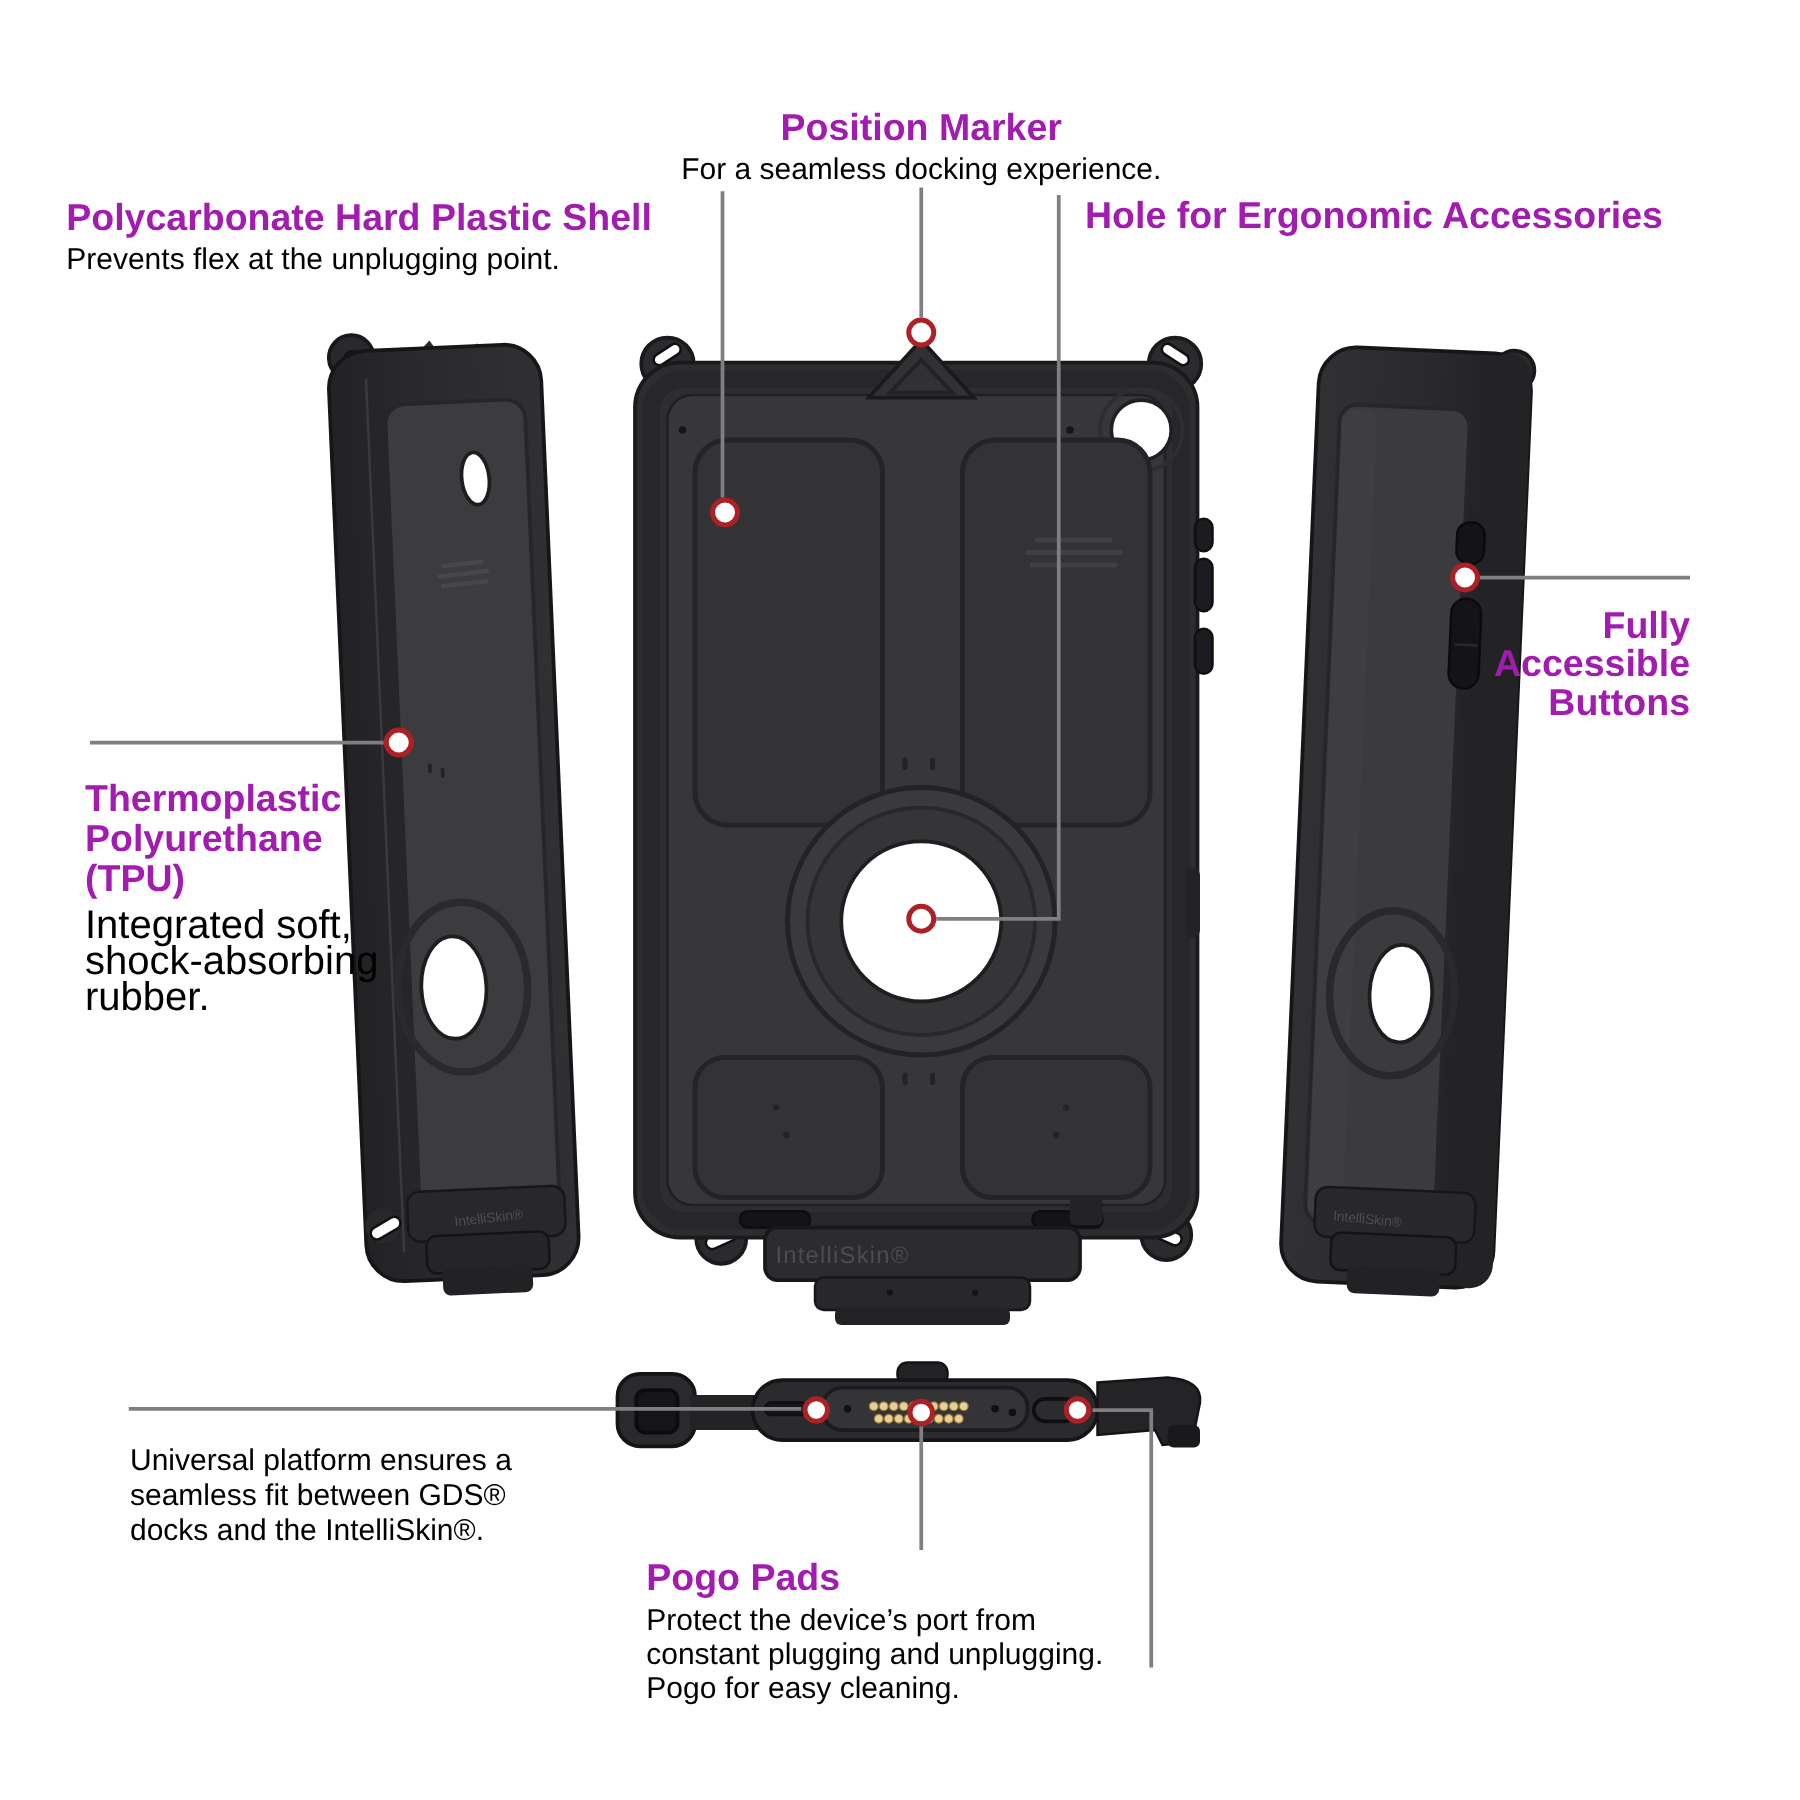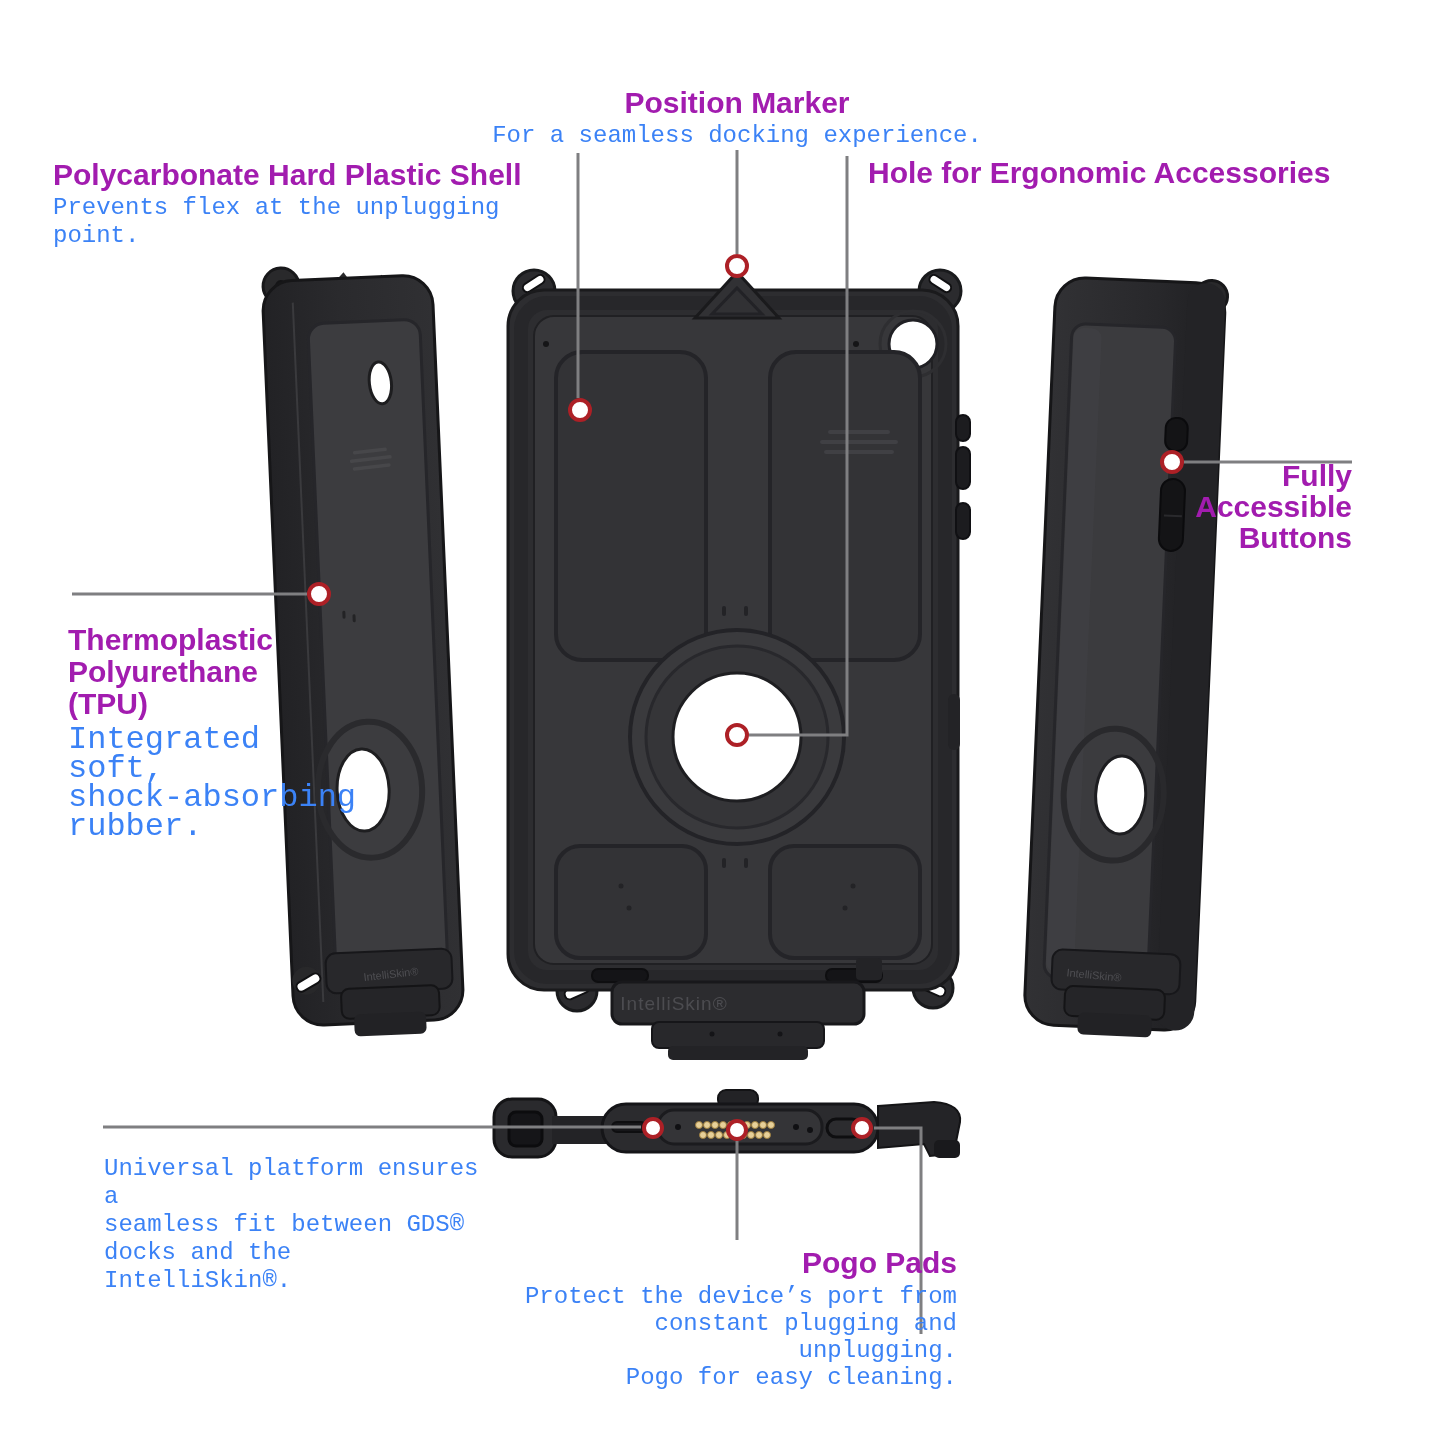--- a/index.html
+++ b/index.html
@@ -6,33 +6,33 @@
   .canvas{
     position:relative;width:1440px;height:1440px;background:#ffffff;
     font-family:"Liberation Sans", sans-serif;overflow:hidden;
   }
   svg.art{position:absolute;left:0;top:0;width:1440px;height:1440px;display:block;}
   .callout{position:absolute;}
   .callout .title{
     font-weight:bold;font-size:30px;line-height:33px;color:#a21caf;white-space:pre-line;
   }
   .callout .body{
-    font-size:24px;line-height:28px;color:#3b82f6;white-space:pre-line;margin-top:3px;font-family:Liberation Mono, monospace;
+    font-size:24px;line-height:28px;color:#000000;white-space:pre-line;margin-top:3px;
   }
   #co-position{left:437px;top:86px;width:600px;text-align:center;}
   #co-shell{left:53px;top:158px;width:500px;}
   #co-hole{left:868px;top:156px;width:480px;text-align:left;}
-  #co-buttons{left:1052px;top:460px;width:300px;text-align:right;}
+  #co-buttons{left:1052px;top:485px;width:300px;text-align:right;}
   #co-buttons .title{line-height:31px;}
   #co-tpu{left:68px;top:624px;width:300px;}
   #co-tpu .title{line-height:32px;}
   #co-tpu .body{font-size:32px;line-height:29px;margin-top:5px;}
   #co-platform{left:104px;top:1150px;width:380px;}
   #co-platform .body{line-height:28px;margin-top:5px;}
-  #co-pogo{left:517px;top:1246px;width:440px;text-align:right;}
+  #co-pogo{left:517px;top:1246px;width:440px;text-align:left;}
   #co-pogo .body{line-height:27px;margin-top:4px;}
   #co-usbc{left:940px;top:1243px;width:480px;}
   #co-usbc .body{line-height:28px;margin-top:4px;}
 </style>
 </head>
 <body>
 
 <div class="canvas">
 
 <svg class="art" viewBox="0 0 1440 1440">

